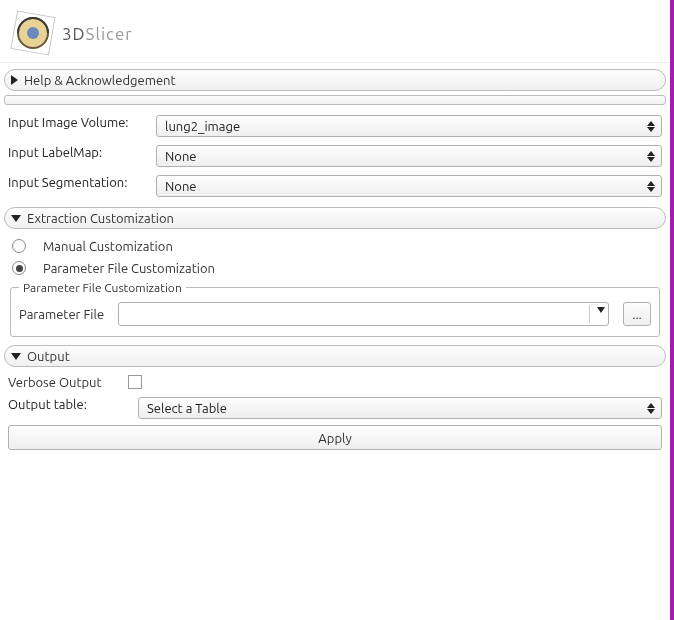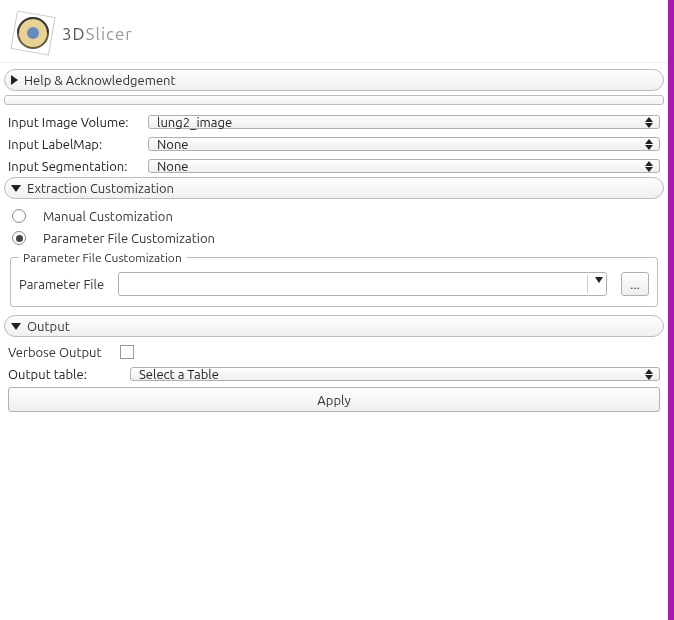--- a/index.html
+++ b/index.html
@@ -4,21 +4,21 @@
 <style>
   * { box-sizing: border-box; margin: 0; padding: 0; }
   body {
     font-family: "Segoe UI", "Ubuntu", Arial, sans-serif;
     font-size: 13px;
     color: #333;
     background: #fff;
     width: 674px;
     height: 620px;
   }
-  .root { padding: 0 0 0 0; border-right: 6px solid #a21caf; height: 620px;}
+  .root { padding: 0 0 0 0; border-right: 4px solid #a21caf; height: 620px;}
   .header {
     display: flex;
     align-items: center;
     padding: 8px 8px 4px 8px;
     border-bottom: 1px solid #f0f0f0;
     margin-bottom: 6px;
   }
   .logo {
     width: 50px; height: 50px;
     display: flex; align-items: center; justify-content: center;
@@ -62,33 +62,33 @@
     border: 1px solid #bcbcbc;
     border-radius: 3px;
     background: linear-gradient(#fdfdfd,#f2f2f2);
     height: 10px;
     margin-bottom: 6px;
   }
   .form-row {
     display: flex;
     align-items: flex-start;
     padding: 4px 4px;
-    gap: 12px;
+    gap: 20px;
   }
   .form-label {
     width: 128px;
     color: #222;
     font-size: 13px;
   }
   .select {
     flex: 1;
     border: 1px solid #b0b0b0;
     border-radius: 3px;
     background: linear-gradient(#fdfdfd,#efefef);
-    height: 14px;
+    height: 22px;
     position: relative;
     display: flex;
     align-items: center;
     padding: 0 22px 0 8px;
     font-size: 13px;
     color: #222;
     cursor: default;
   }
   .select .spin {
     position: absolute;
@@ -242,21 +242,21 @@
       <div class="form-label">Input Segmentation:</div>
       <div class="select">
         <span>None</span>
         <span class="spin">
             <span class="up"></span>
             <span class="dn"></span>
           </span>
       </div>
     </div>
 
-    <div class="section-bar" style="">
+    <div class="section-bar" style="margin-top:6px;">
       <span class="arrow down"></span>
       <span>Extraction Customization</span>
     </div>
 
     <div class="radio-row">
       <span class="radio"></span>
       <span>Manual Customization</span>
     </div>
     <div class="radio-row">
       <span class="radio checked"></span>

